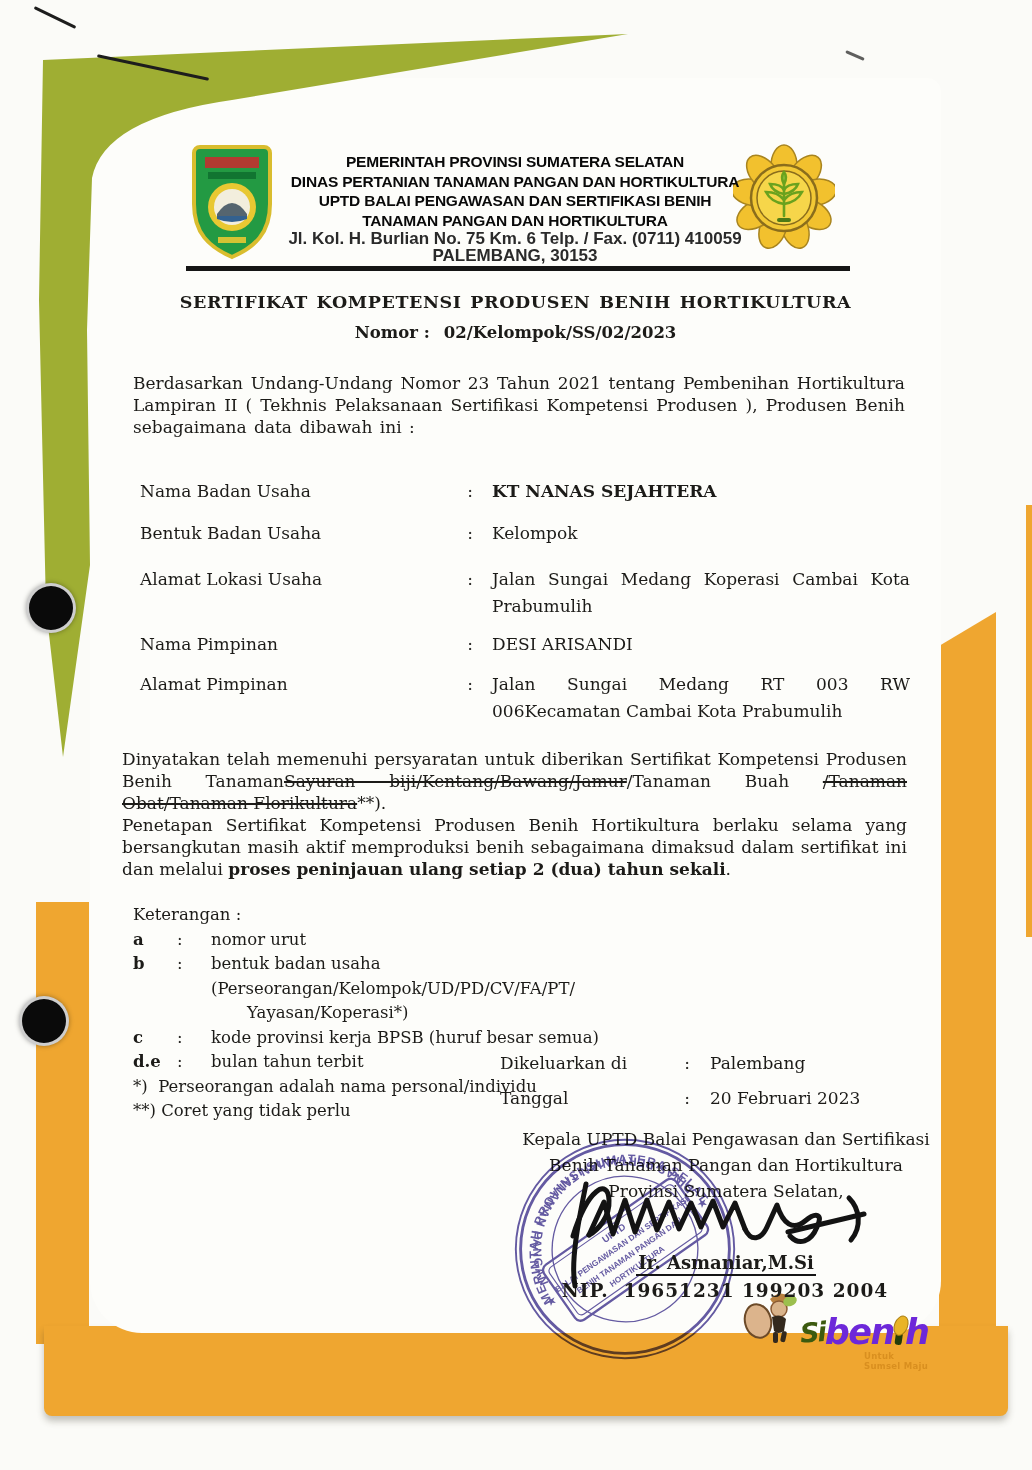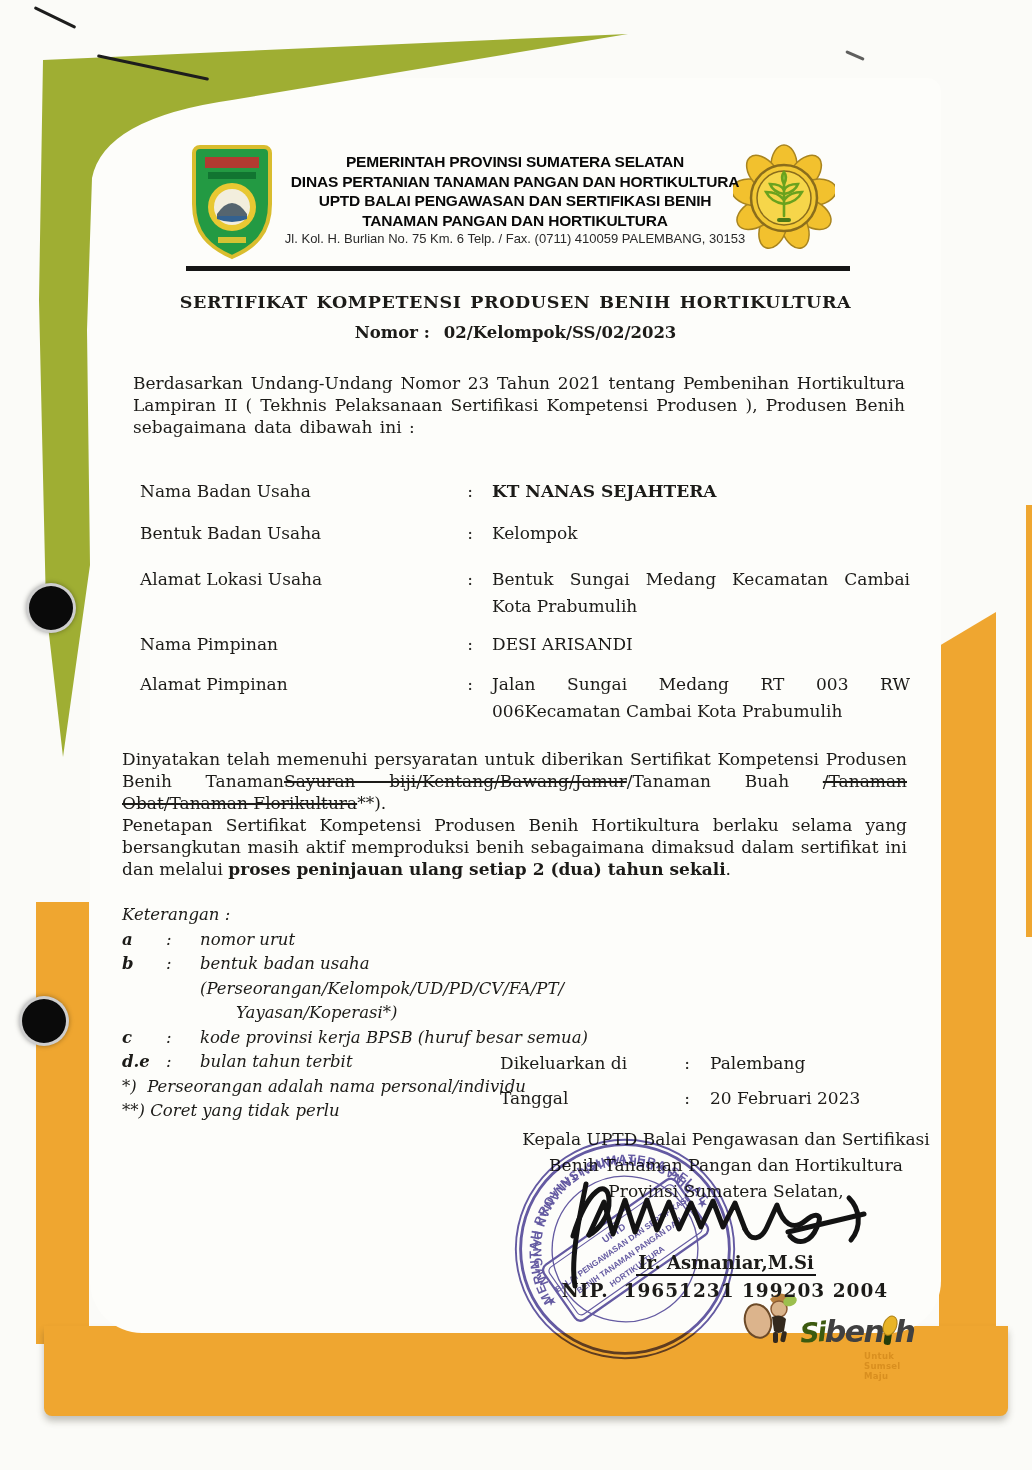--- a/index.html
+++ b/index.html
@@ -26,39 +26,39 @@
   
   .pencil{background:#1d1d1d;border-radius:2px;z-index:6;}
   #pencil-1{left:32px;top:16px;width:46px;height:3px;transform:rotate(26deg);}
   #pencil-1b{left:96px;top:66px;width:114px;height:3px;transform:rotate(12deg);}
   #pencil-2{left:845px;top:54px;width:20px;height:3px;transform:rotate(24deg);opacity:.7;}
   
   .z{z-index:5;}
   #header-text{left:278px;top:152px;width:474px;text-align:center;
     font-family:"Liberation Sans","DejaVu Sans",sans-serif;font-weight:bold;}
   #header-text .hline{font-size:15.5px;line-height:19.5px;letter-spacing:-0.2px;color:#090909;}
-  #header-address{font-size:13px;line-height:17px;font-weight:400;color:#2a2a2a;letter-spacing:0;}
+  #header-address{font-size:17px;line-height:17px;font-weight:700;color:#2a2a2a;letter-spacing:0;}
   #header-rule{left:186px;top:266px;width:664px;height:5px;background:#151515;}
   #title-block{left:90px;top:292px;width:851px;text-align:center;}
   #cert-title{font-size:17.5px;font-weight:bold;letter-spacing:.6px;word-spacing:2px;}
   #cert-number{margin-top:11px;font-size:16.5px;font-weight:bold;}
   #cert-number .gap{display:inline-block;width:14px;}
   .para{font-size:17px;line-height:22px;text-align:justify;}
   #intro-para{left:133px;top:372px;width:772px;word-spacing:2px;}
   
   #fields{left:140px;top:478px;width:776px;font-size:17px;line-height:27px;}
   .frow{position:absolute;left:0;width:776px;}
   .flabel{position:absolute;left:0;width:310px;}
   .fcolon{position:absolute;left:315px;width:30px;text-align:center;}
   .fvalue{position:absolute;left:352px;width:418px;text-align:justify;}
   .bold{font-weight:bold;}
   #decl-block{left:122px;top:748px;width:785px;}
   .struck{text-decoration:line-through;text-decoration-thickness:2px;}
   
-  #keterangan{left:122px;top:903px;width:610px;font-size:16.5px;line-height:24.5px;font-style:italic;}
+  #keterangan{left:133px;top:903px;width:610px;font-size:16.5px;line-height:24.5px;}
   .krow{display:flex;}
   .kkey{width:44px;font-weight:bold;}
   .kcolon{width:34px;}
   .ktext{flex:1;}
   .kind{margin-left:114px;}
   
   #issued{left:500px;top:1053px;width:430px;font-size:17px;}
   .irow{position:absolute;left:0;width:430px;}
   .ilabel{position:absolute;left:0;width:170px;}
   .icolon{position:absolute;left:172px;width:30px;text-align:center;}
@@ -70,21 +70,21 @@
   #signer-nip{left:500px;top:1280px;width:450px;text-align:center;font-size:18.5px;font-weight:bold;
               white-space:pre;letter-spacing:1px;z-index:7;}
   #signature-svg{left:556px;top:1172px;width:330px;height:120px;z-index:8;}
   #stamp{left:512px;top:1136px;width:226px;height:226px;transform:rotate(-33deg);
          opacity:.85;mix-blend-mode:multiply;z-index:6;}
   
   #sibenih{left:742px;top:1283px;width:200px;height:64px;z-index:6;display:flex;align-items:flex-end;}
   #sibenih-text{position:relative;display:flex;align-items:flex-end;
      font-family:"DejaVu Sans","Liberation Sans",sans-serif;font-style:italic;font-weight:900;}
   .si{font-size:27px;line-height:28px;color:#3c5a0f;letter-spacing:-2px;transform:rotate(-4deg);}
-  .ben,.h{font-size:30px;line-height:30px;color:#404040;letter-spacing:-1.5px;}
+  .ben,.h{font-size:35px;line-height:30px;color:#6d28d9;letter-spacing:-1.5px;}
   .ibar{position:relative;display:inline-block;width:7px;height:24px;background:#243c0a;
         border-radius:3px;margin:0 2px 2px 2px;transform:rotate(8deg);}
   .ibar .corn{position:absolute;left:-3px;top:-6px;width:12px;height:19px;background:#e9b427;
         border:1px solid #a87d12;border-radius:50%;transform:rotate(14deg);}
   #sibenih-tag{position:absolute;left:64px;top:34px;font-size:8.5px;font-style:normal;
         font-weight:bold;color:#d98f1f;letter-spacing:.3px;}
   .logo{z-index:5;}
 </style>
 </head>
 <body>
@@ -180,21 +180,21 @@
       <span class="fvalue bold">KT NANAS SEJAHTERA</span>
     </div>
     <div class="frow" style="top:42px;">
       <span class="flabel">Bentuk Badan Usaha</span>
       <span class="fcolon">:</span>
       <span class="fvalue">Kelompok</span>
     </div>
     <div class="frow" style="top:88px;">
       <span class="flabel">Alamat Lokasi Usaha</span>
       <span class="fcolon">:</span>
-      <span class="fvalue">Bentuk Sungai Medang Kecamatan Cambai Kota Prabumulih</span>
+      <span class="fvalue">Jalan Sungai Medang Koperasi Cambai Kota Prabumulih</span>
     </div>
     <div class="frow" style="top:153px;">
       <span class="flabel">Nama Pimpinan</span>
       <span class="fcolon">:</span>
       <span class="fvalue">DESI ARISANDI</span>
     </div>
     <div class="frow" style="top:193px;">
       <span class="flabel">Alamat Pimpinan</span>
       <span class="fcolon">:</span>
       <span class="fvalue">Jalan Sungai Medang RT 003 RW 006Kecamatan Cambai Kota Prabumulih</span>

